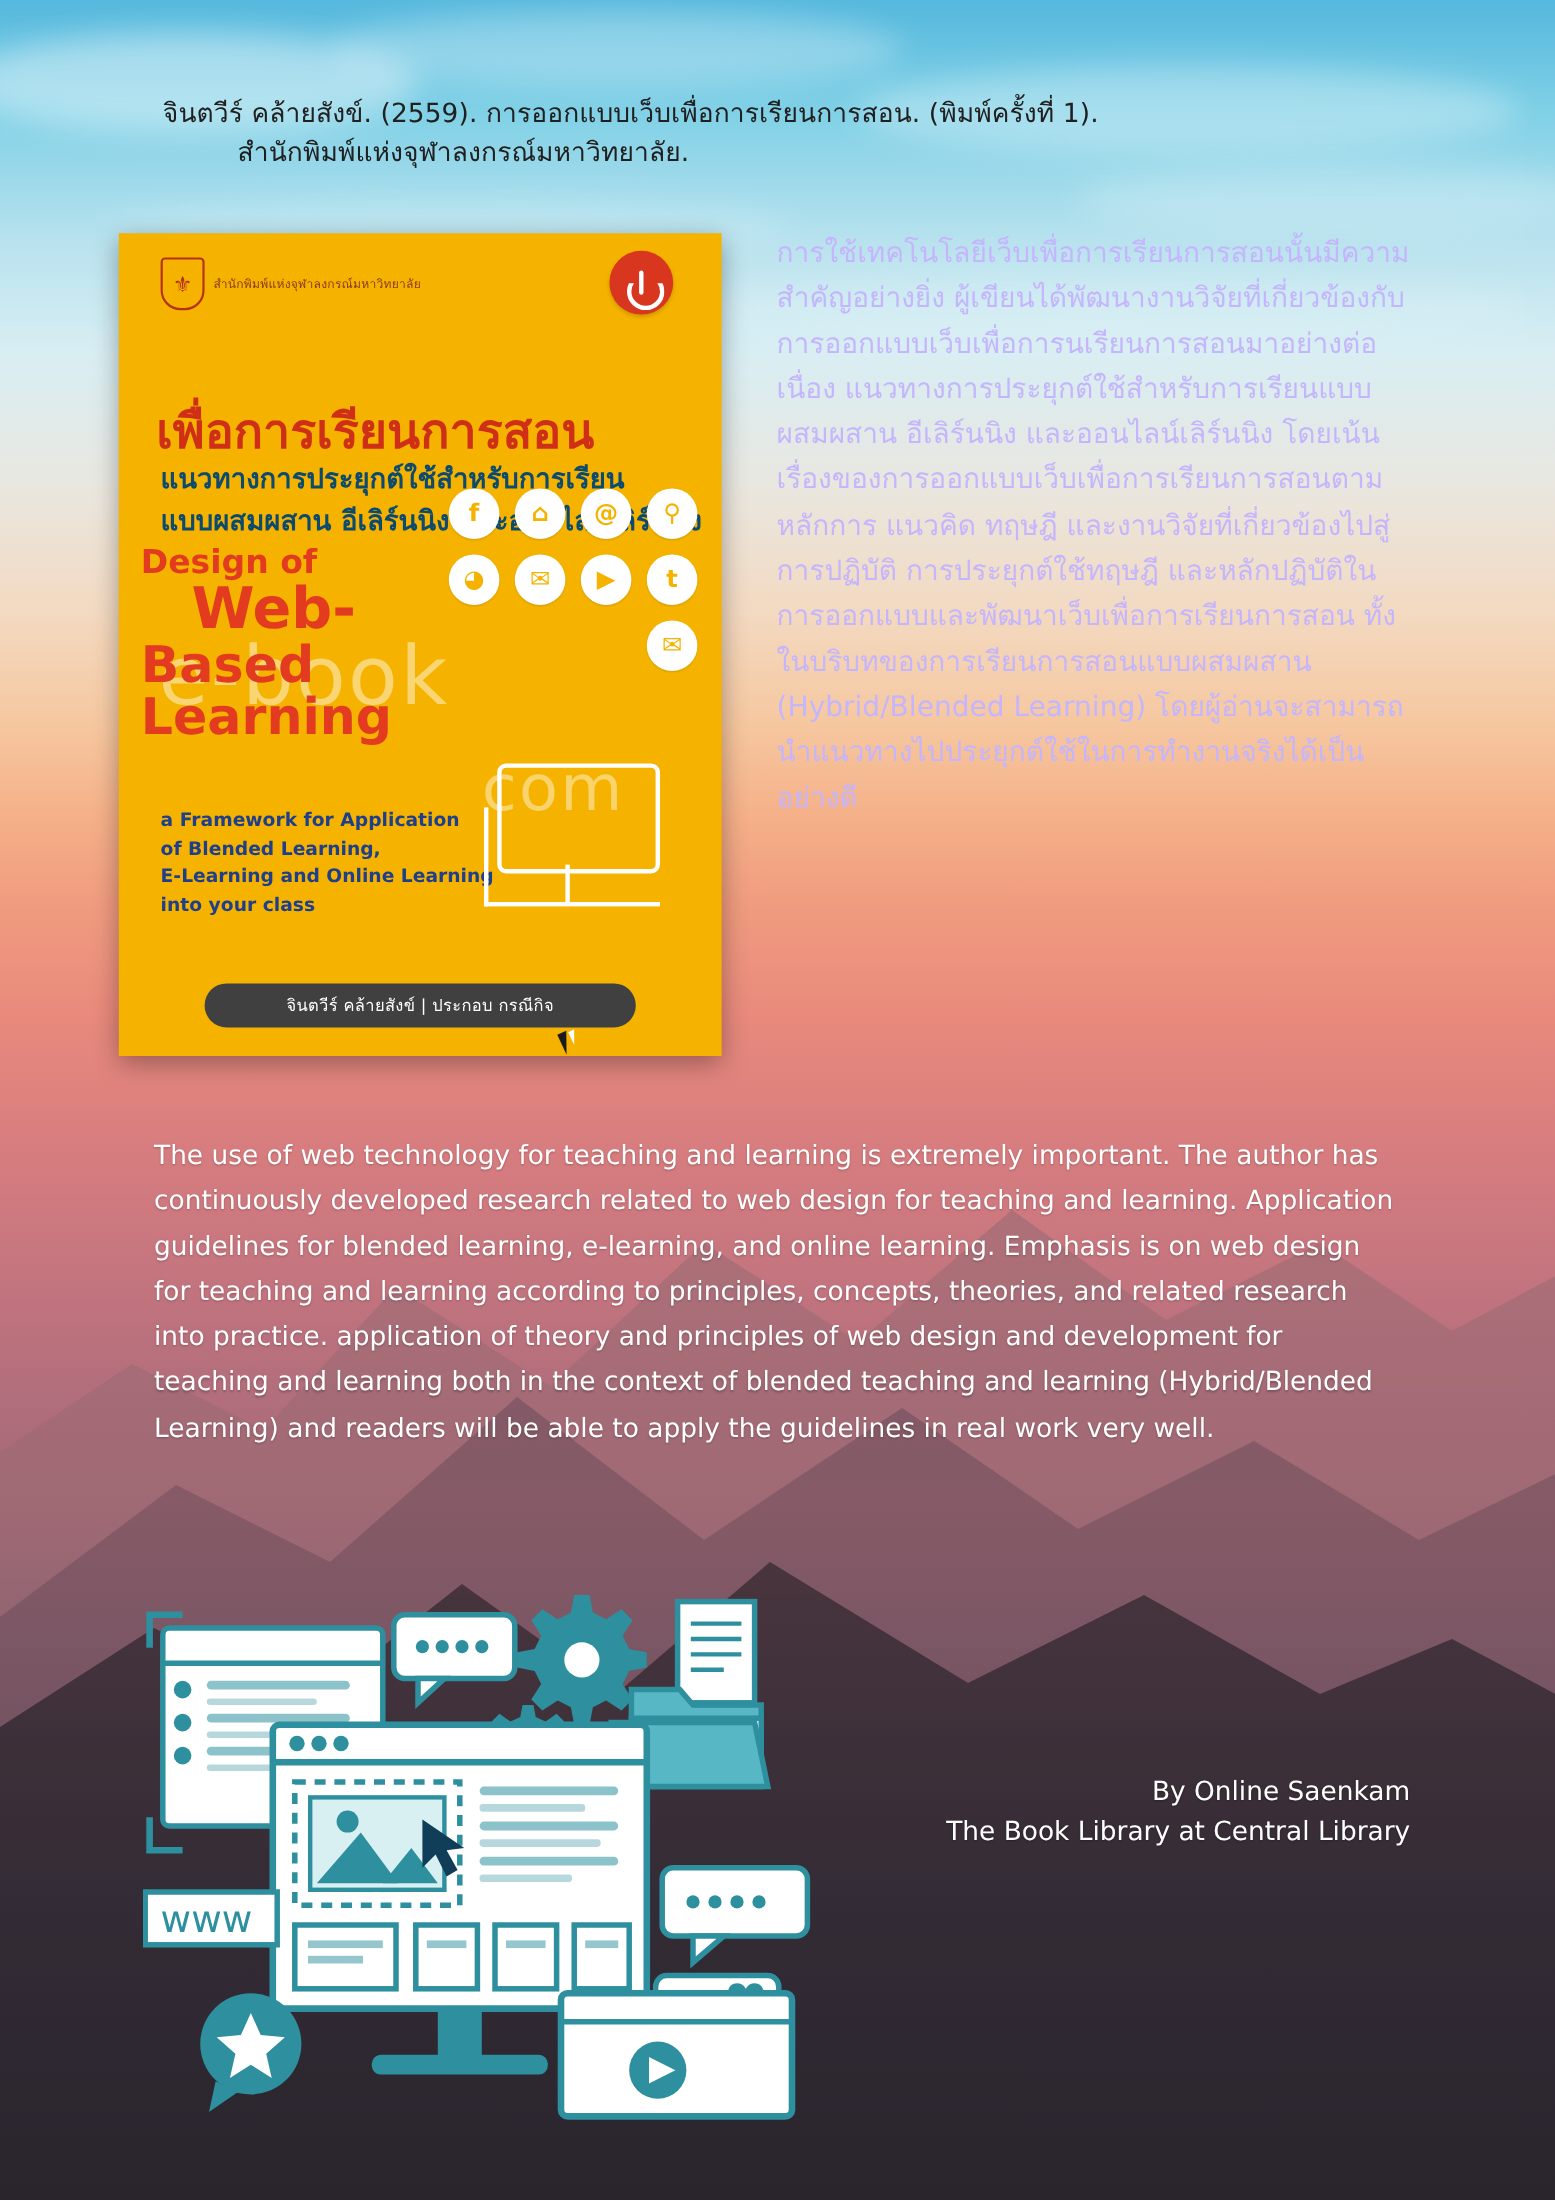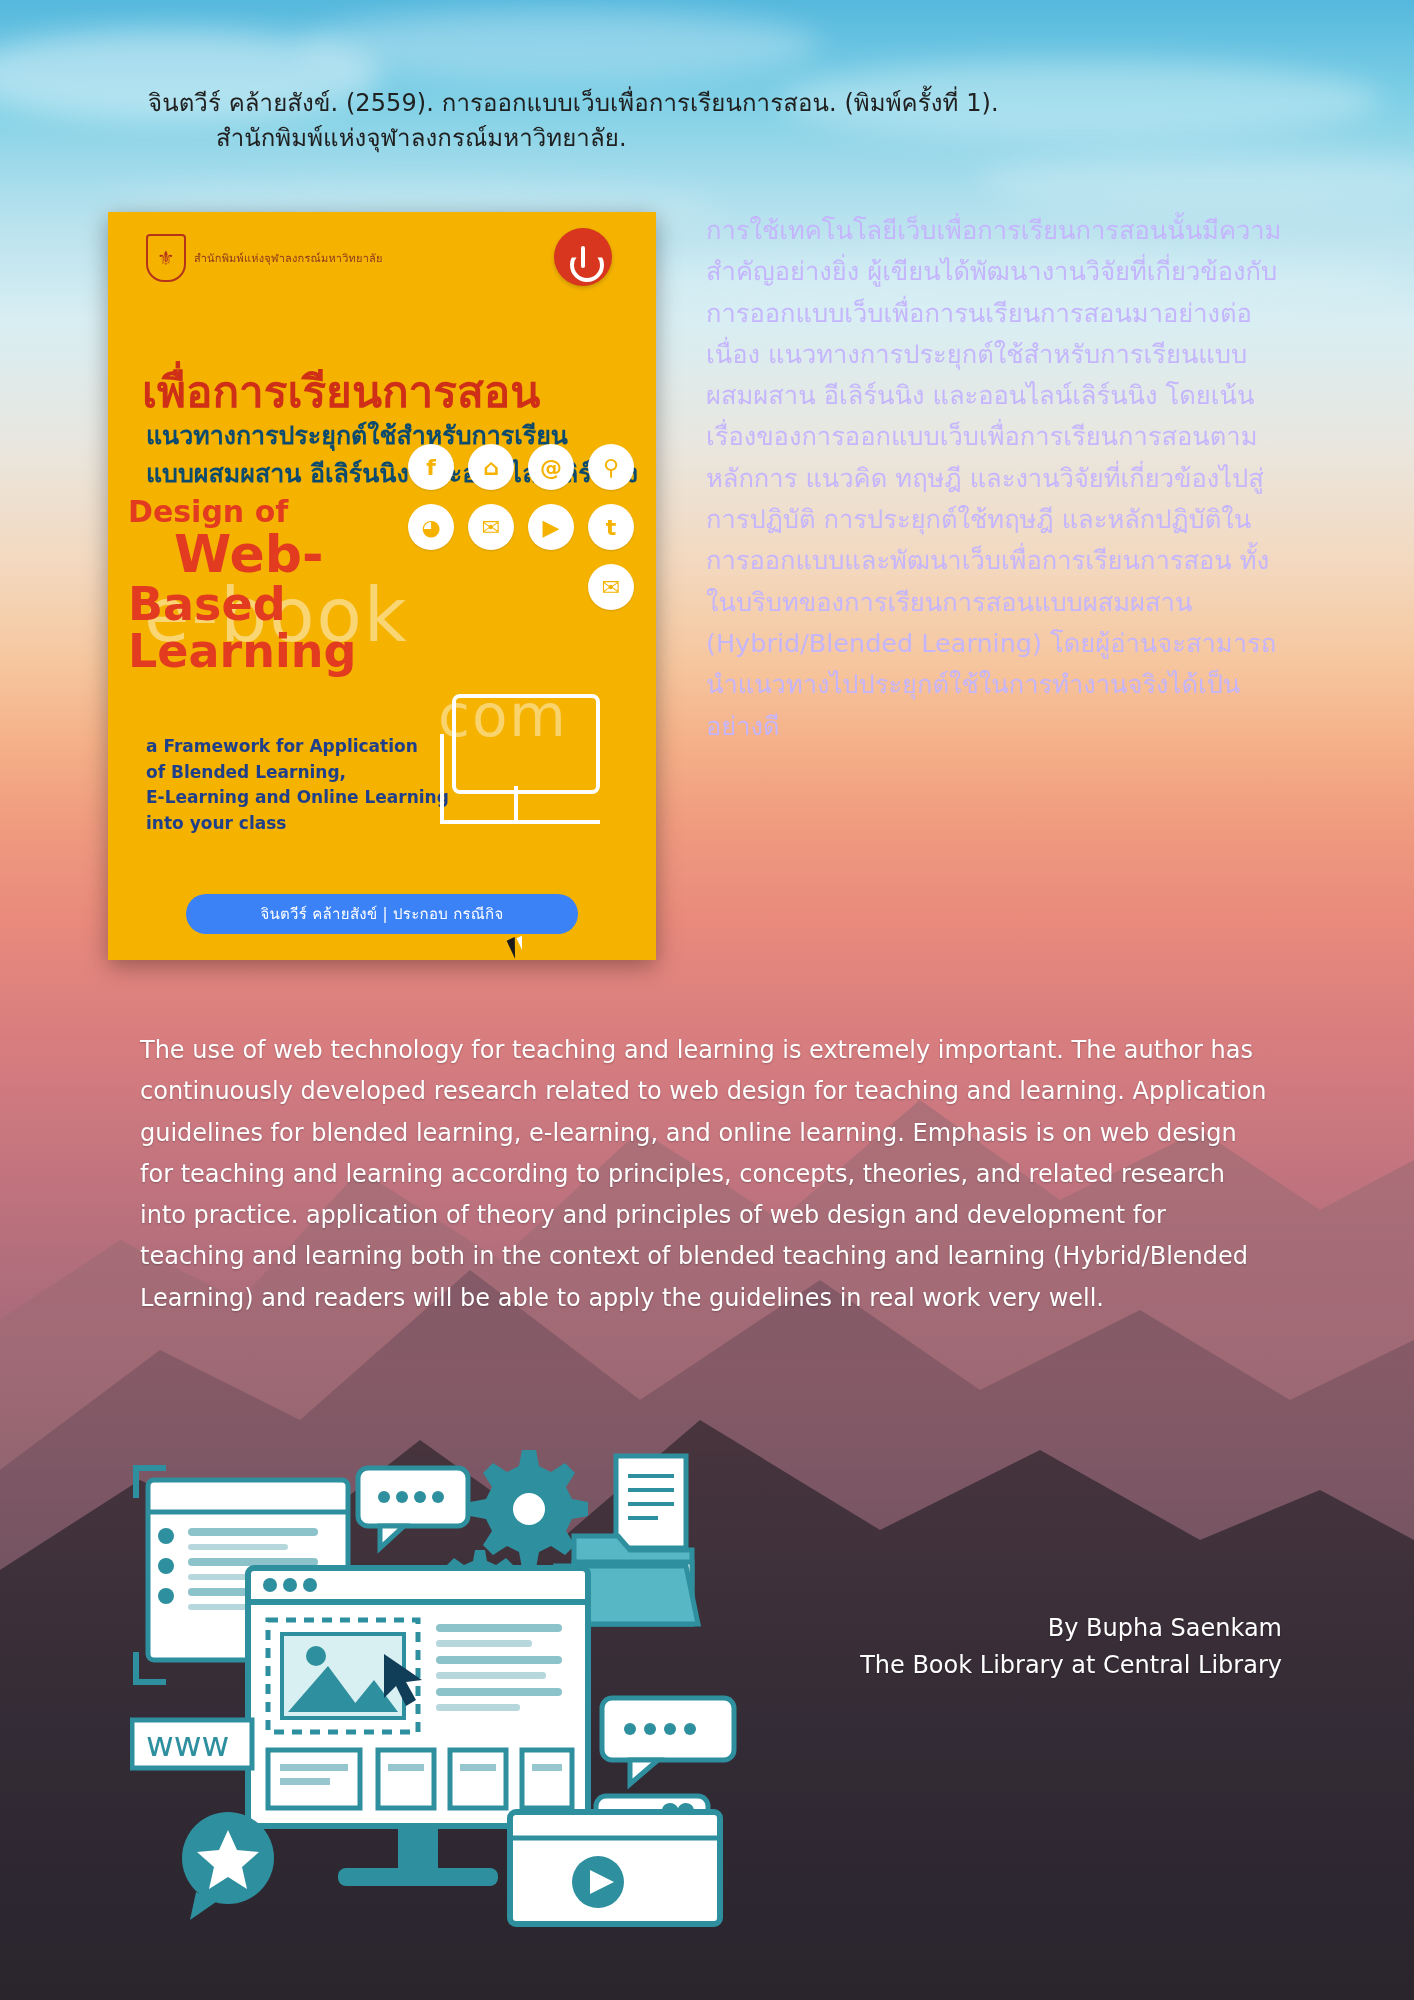--- a/index.html
+++ b/index.html
@@ -183,21 +183,21 @@
   }
   .screen-art .base {
     position: absolute; left: 4px; top: 126px; width: 160px; height: 4px; background: #fff;
   }
   .screen-art .side {
     position: absolute; left: 4px; top: 40px; width: 4px; height: 90px; background: #fff;
   }
   .book-authors {
     position: absolute; left: 78px; bottom: 26px;
     width: 392px; height: 40px; border-radius: 20px;
-    background: #3b82f6; color: #fff;
+    background: #404040; color: #fff;
     display: flex; align-items: center; justify-content: center;
     font-size: 15px; letter-spacing: .3px;
   }
   .cursor {
     position: absolute; left: 402px; bottom: 4px;
     width: 0; height: 0;
     border-left: 9px solid #1b1b1b;
     border-right: 9px solid transparent;
     border-top: 0;
     border-bottom: 20px solid transparent;
@@ -339,21 +339,21 @@
 
     <div class="book-authors">จินตวีร์ คล้ายสังข์  |  ประกอบ กรณีกิจ</div>
     <div class="cursor"></div>
   </div>
 
   <div class="abstract-th">การใช้เทคโนโลยีเว็บเพื่อการเรียนการสอนนั้นมีความสำคัญอย่างยิ่ง ผู้เขียนได้พัฒนางานวิจัยที่เกี่ยวข้องกับการออกแบบเว็บเพื่อการนเรียนการสอนมาอย่างต่อเนื่อง แนวทางการประยุกต์ใช้สำหรับการเรียนแบบผสมผสาน อีเลิร์นนิง และออนไลน์เลิร์นนิง โดยเน้นเรื่องของการออกแบบเว็บเพื่อการเรียนการสอนตามหลักการ แนวคิด ทฤษฎี และงานวิจัยที่เกี่ยวข้องไปสู่การปฏิบัติ การประยุกต์ใช้ทฤษฎี และหลักปฏิบัติในการออกแบบและพัฒนาเว็บเพื่อการเรียนการสอน ทั้งในบริบทของการเรียนการสอนแบบผสมผสาน (Hybrid/Blended Learning) โดยผู้อ่านจะสามารถนำแนวทางไปประยุกต์ใช้ในการทำงานจริงได้เป็นอย่างดี</div>
 
   <div class="abstract-en">The use of web technology for teaching and learning is extremely important. The author has continuously developed research related to web design for teaching and learning. Application guidelines for blended learning, e-learning, and online learning. Emphasis is on web design for teaching and learning according to principles, concepts, theories, and related research into practice. application of theory and principles of web design and development for teaching and learning both in the context of blended teaching and learning (Hybrid/Blended Learning) and readers will be able to apply the guidelines in real work very well.</div>
 
   <div class="credit">
-    <div>By Bupha Saenkam</div>
+    <div>By Online Saenkam</div>
     <div>The Book Library at Central Library</div>
   </div>
 
   <div class="illus">
     <svg width="720" height="510" viewBox="0 0 720 510">
       <g fill="none" stroke="#2e8f9e" stroke-width="5">
 
         <rect x="18" y="40" width="200" height="180" rx="6" fill="#ffffff"></rect>
         <line x1="18" y1="72" x2="218" y2="72"></line>
 

